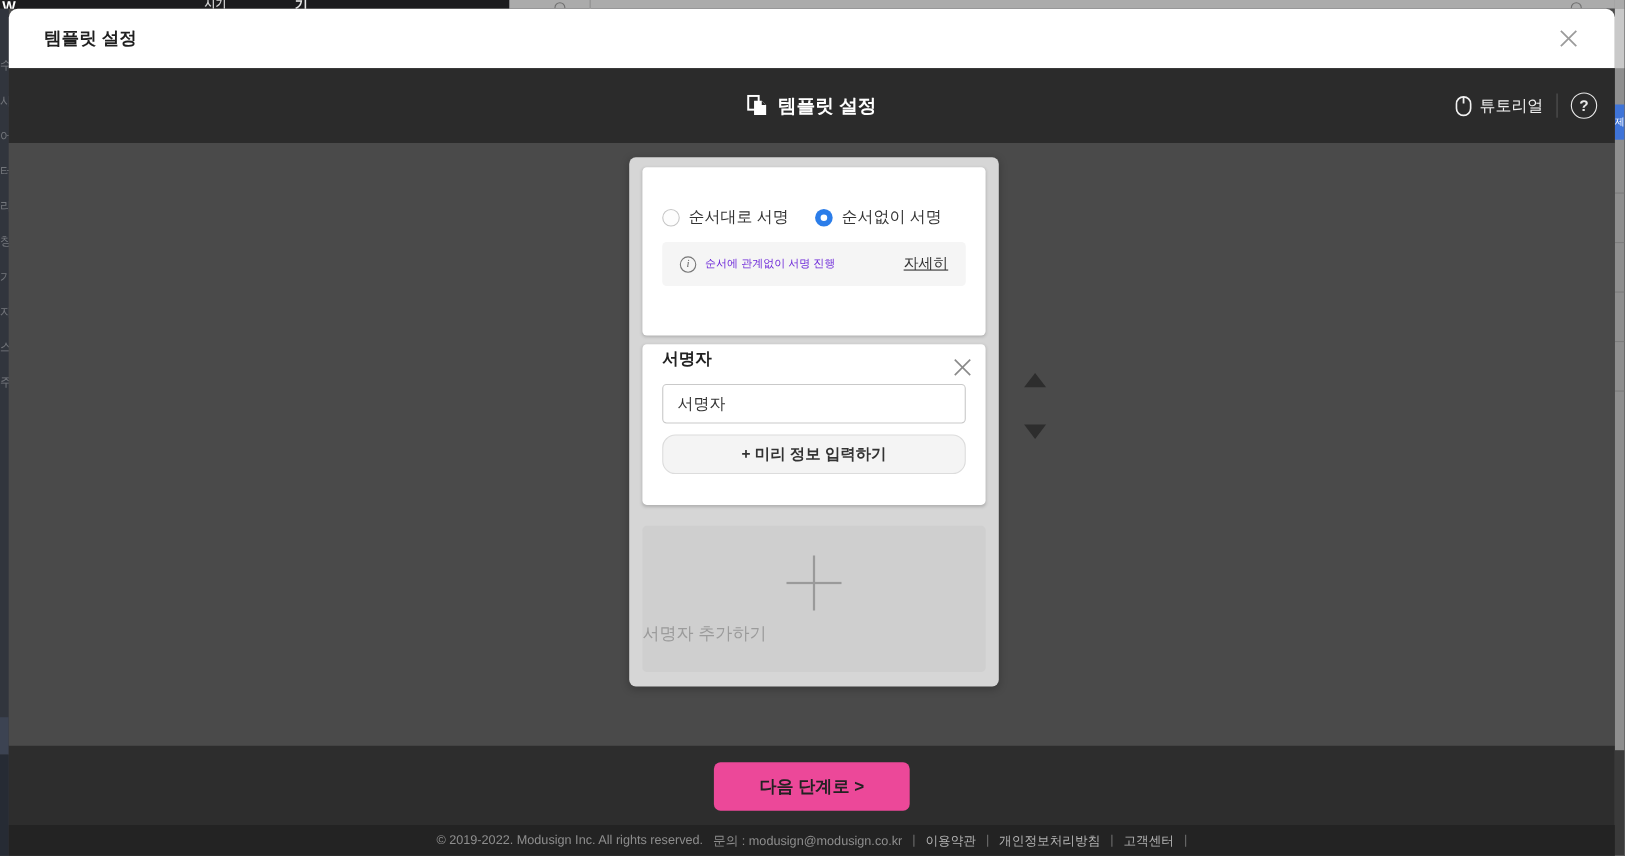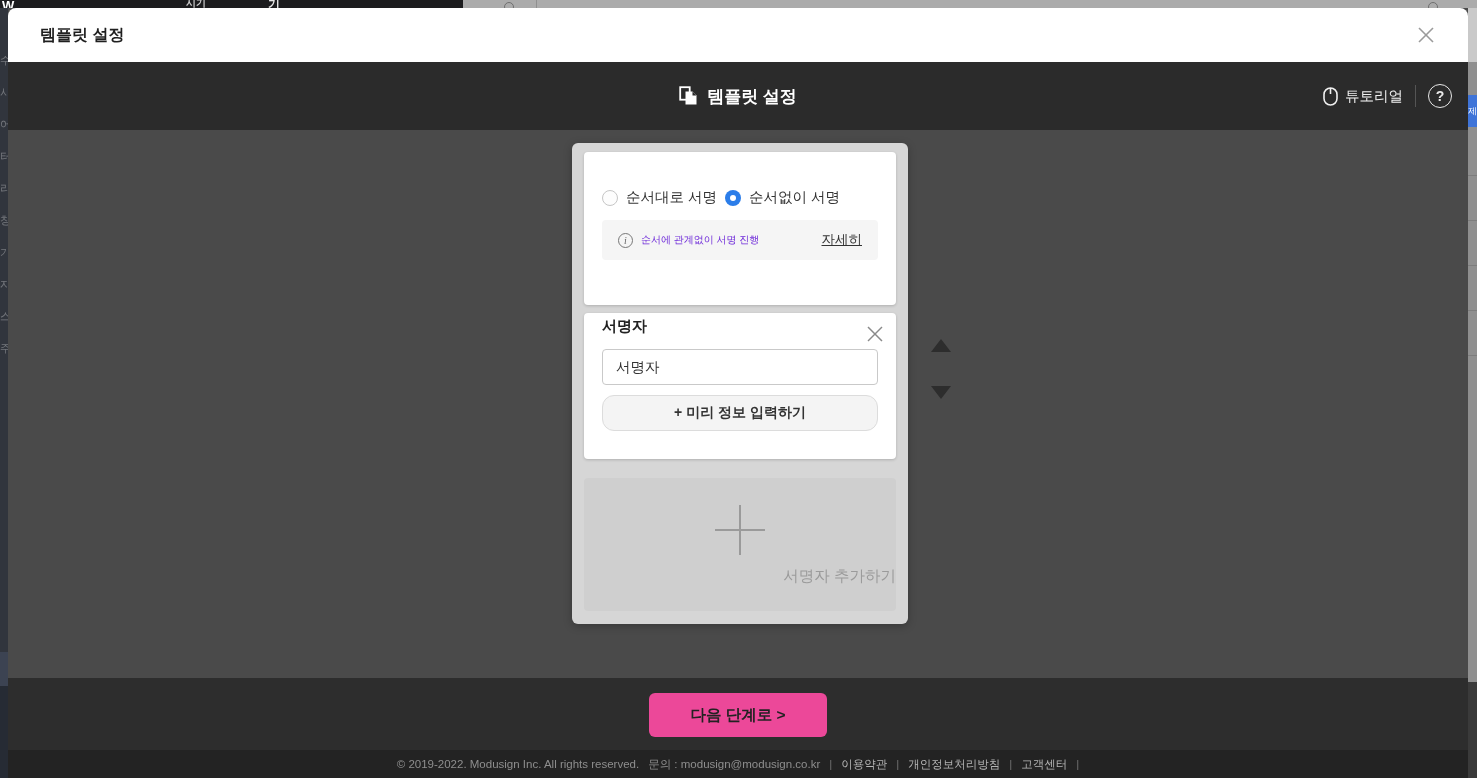--- a/index.html
+++ b/index.html
@@ -51,21 +51,21 @@
 
   .modal-main { position:absolute; top:122px; left:0; width:100%; height:548px; background:#4a4a4a; }
 
   .panel { position:absolute; top:13px; left:564px; width:336px; height:481px; background:#d6d6d6;
       border-radius:6px; box-shadow:0 2px 8px rgba(0,0,0,0.25); padding:9px 12px 13px 12px; }
 
   .card { background:#ffffff; border-radius:4px; box-shadow:0 1px 3px rgba(0,0,0,0.18); }
 
   .card-method { height:153px; padding:21px 18px 0 18px; margin-bottom:8px; }
   .card-title { font-size:15px; font-weight:bold; color:#222; }
-  .radio-row { display:flex; align-items:center; gap:8px; margin-top:15px; }
+  .radio-row { display:flex; align-items:center; gap:24px; margin-top:15px; }
   .radio-opt { display:flex; align-items:center; gap:8px; cursor:pointer; }
   .radio-circle { width:16px; height:16px; border-radius:50%; border:1.5px solid #c6c6c6; background:#fdfdfd; }
   .radio-circle.selected { border:none; background:#2b7de9; position:relative; }
   .radio-circle.selected::after { content:""; position:absolute; top:5px; left:5px; width:6px; height:6px;
       background:#fff; border-radius:50%; }
   .radio-label { font-size:14.5px; color:#333; }
   .info-box { margin-top:13px; height:40px; background:#f5f5f5; border-radius:4px;
       display:flex; align-items:center; padding:0 16px; }
   .info-icon { width:15px; height:15px; border:1.2px solid #777; border-radius:50%; color:#666;
       font-size:10px; font-style:italic; font-family:"Liberation Serif", serif;
@@ -80,21 +80,21 @@
       border-radius:4px; font-size:14.5px; color:#333; padding:0 13px;
       font-family:"Liberation Sans", sans-serif; background:#fff; }
   .prefill-btn { width:100%; height:36px; margin-top:10px; background:#f4f4f4; border:1px solid #dcdcdc;
       border-radius:12px; font-size:14px; font-weight:bold; color:#333; cursor:pointer;
       font-family:"Liberation Sans", sans-serif; }
 
   .add-card { height:133px; background:#cfcfcf; border-radius:4px; position:relative; cursor:pointer; }
   .add-plus { position:absolute; top:52px; left:50%; transform:translateX(-50%); width:50px; height:50px; margin-top:-25px; }
   .add-plus::before { content:""; position:absolute; top:24px; left:0; width:50px; height:1.5px; background:#9a9a9a; }
   .add-plus::after { content:""; position:absolute; top:0; left:24px; width:1.5px; height:50px; background:#9a9a9a; }
-  .add-label { position:absolute; top:88px; width:100%; text-align:right; font-size:15.5px; color:#9b9b9b; }
+  .add-label { position:absolute; top:88px; width:100%; text-align:left; font-size:15.5px; color:#9b9b9b; }
 
   .reorder { position:absolute; top:209px; left:916px; width:34px; display:flex; flex-direction:column;
       align-items:center; }
   .tri-up { width:0; height:0; border-left:10px solid transparent; border-right:10px solid transparent;
       border-bottom:13px solid #2d2d2d; cursor:pointer; }
   .drag-handle { margin:17px 0; cursor:grab; }
   .drag-handle .bar { width:22px; height:3px; background:#2d2d2d; margin:3px 0; }
   .tri-down { width:0; height:0; border-left:10px solid transparent; border-right:10px solid transparent;
       border-top:13px solid #2d2d2d; cursor:pointer; }
 

